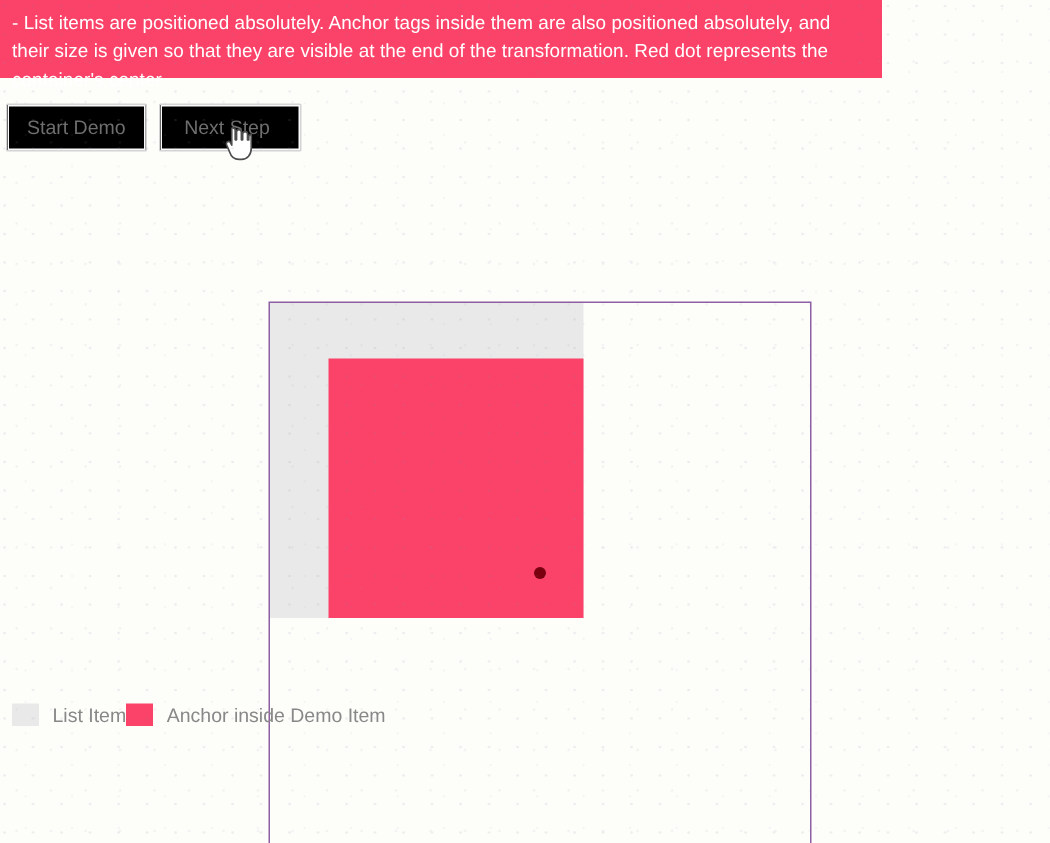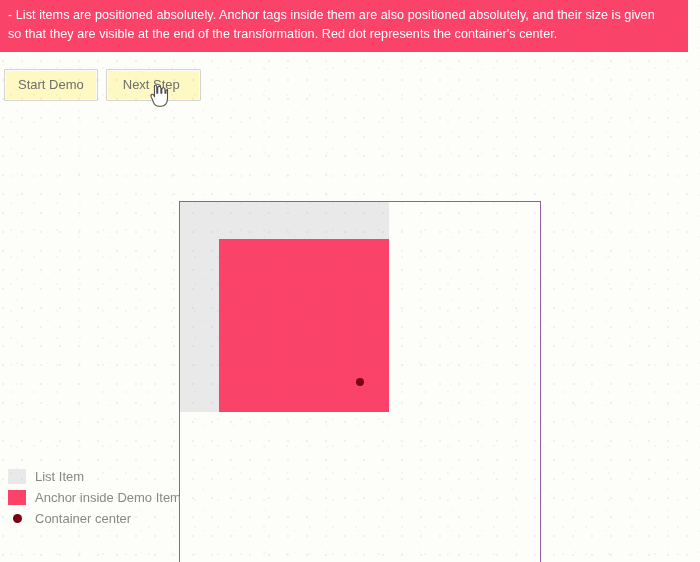--- a/index.html
+++ b/index.html
@@ -27,21 +27,21 @@
       radial-gradient(circle at 3px 4px, rgba(150,140,170,0.55) 0.6px, transparent 1.0px),
       radial-gradient(circle at 11px 14px, rgba(160,145,175,0.40) 0.6px, transparent 1.0px),
       radial-gradient(circle at 17px 6px, rgba(140,150,180,0.32) 0.5px, transparent 0.9px);
     background-size: 19px 19px, 23px 27px, 31px 21px;
   }
 
   
   #banner {
     position: absolute;
     left: 0; top: 0;
-    width: 688px;
+    width: 588px;
     height: 52px;
     background: #fb4268;
     color: #ffffff;
     box-sizing: border-box;
     padding: 6px 24px 0 8px;
     z-index: 20;
   }
   #banner-text {
     font-size: 12.6px;
     line-height: 19px;
@@ -56,21 +56,21 @@
     top: 69px;
     z-index: 20;
     display: flex;
     gap: 8px;
     align-items: flex-start;
   }
   .demo-button {
     font-family: "Liberation Sans", sans-serif;
     font-size: 13px;
     color: #6e6e6e;
-    background: #fef9c3;
+    background: #000000;
     border: 1px solid #d4d4d4;
     border-radius: 1px;
     padding: 7px 13px 8px 13px;
     line-height: 15px;
     box-shadow: 0 0 0 1px #fbfbfb inset;
     cursor: pointer;
   }
   #btn-next-step {
     padding-right: 20px;
     padding-left: 16px;
@@ -135,21 +135,21 @@
     background: #7a0010;
   }
 
   
   #legend {
     position: absolute;
     left: 8px;
     top: 466px;
     z-index: 20;
     display: flex;
-    flex-direction: column;
+    flex-direction: row;
   }
   .legend-row {
     display: flex;
     align-items: center;
     height: 21px;
   }
   .legend-swatch {
     width: 18px;
     height: 15px;
     box-sizing: border-box;
@@ -219,22 +219,16 @@
     <span class="legend-swatch sw-list-item"></span>
     <span class="legend-label">List Item</span>
   </div>
 
 
   <div class="legend-row">
     <span class="legend-swatch sw-anchor"></span>
     <span class="legend-label">Anchor inside Demo Item</span>
   </div>
 
-  <div class="legend-row">
-    <span class="sw-dot-wrap">
-      <span class="sw-dot"></span>
-    </span>
-    <span class="legend-label">Container center</span>
-  </div>
 
 </div>
 
 <div id="noise-layer"></div>
 
 </body></html>

